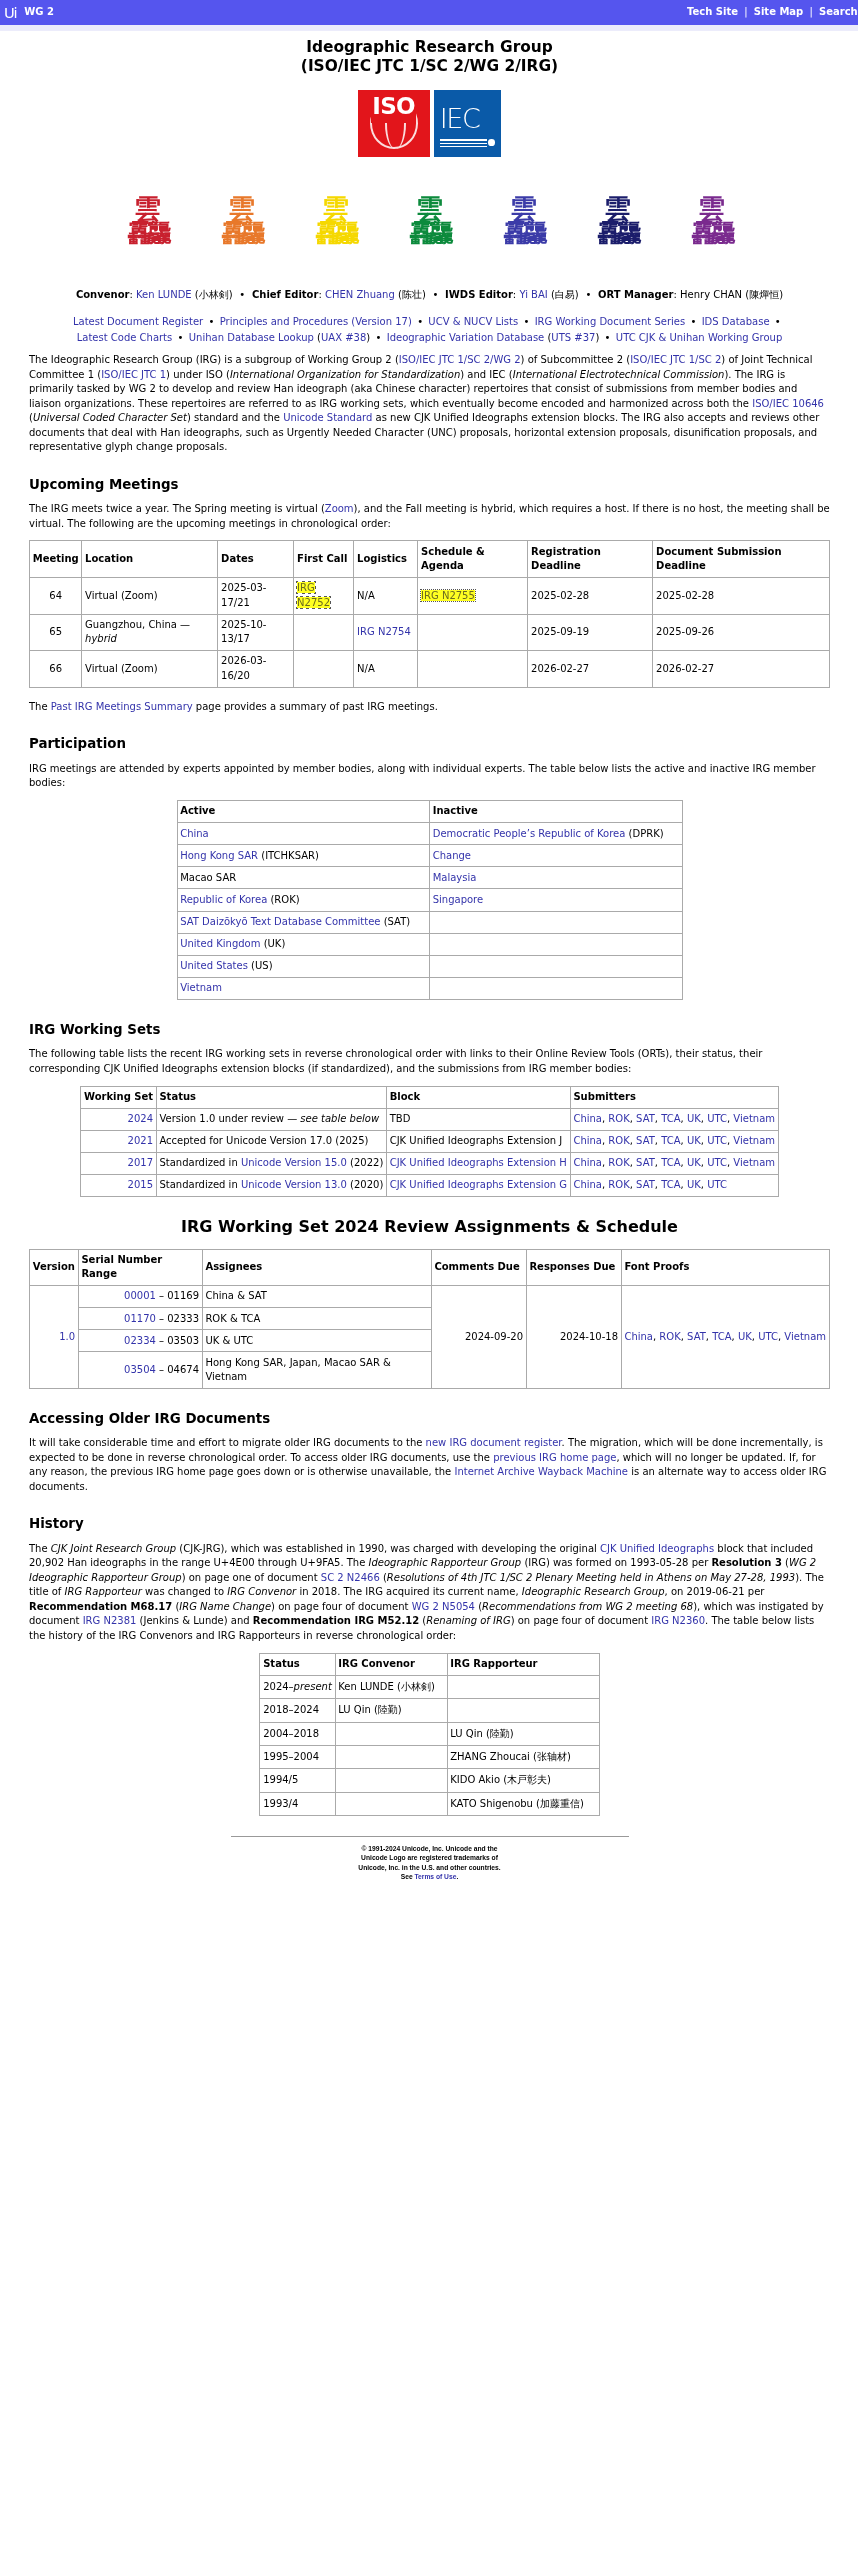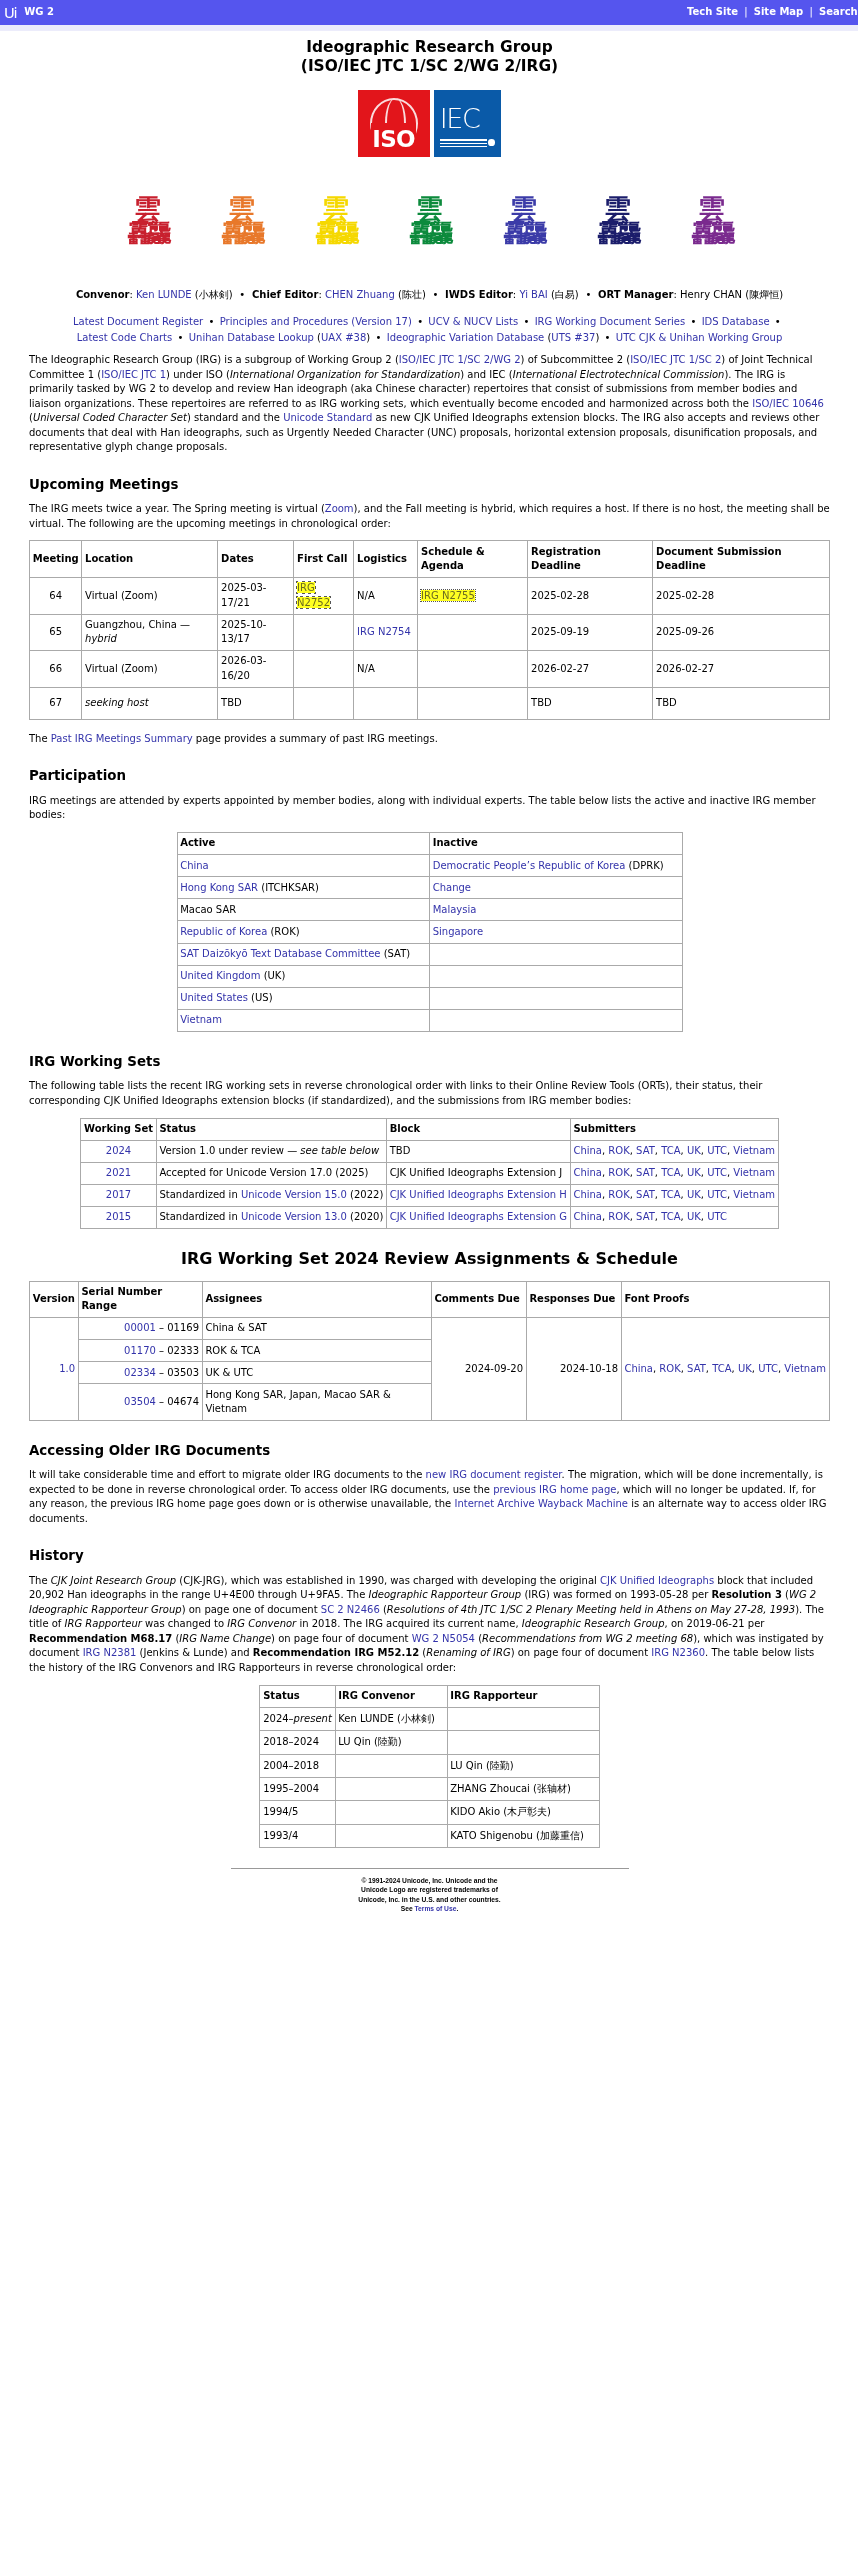--- a/index.html
+++ b/index.html
@@ -21,21 +21,21 @@
   .topbar .nav a { color: #fff; font-weight: bold; text-align: right; }
   .subbar { height: 6px; background: #ececfb; }
   .content { padding: 0 29px; }
   h1.page-title {
     text-align: center; font-size: 15.4px; line-height: 1.25; margin: 6.7px 0 13.4px 0;
     font-weight: bold;
   }
   .logos { display: flex; justify-content: center; gap: 4.7px; margin-bottom: 20px; }
   .iso-logo {
     width: 72px; height: 67px; background: #e2151b; color: #fff;
-    display: flex; align-items: flex-end; justify-content: center; position: relative;
+    display: flex; align-items: flex-start; justify-content: center; position: relative;
     font-weight: bold; font-size: 23px; font-family: "DejaVu Sans", sans-serif;
   }
   .iso-logo .globe {
     position: absolute; left: 12px; top: 8px; width: 48px; height: 51px;
     border: 2px solid #fff; border-radius: 50%; opacity: 0.85;
   }
   .iso-logo .globe::before {
     content: ""; position: absolute; left: 13.4px; top: -2px; width: 17.4px; height: 51px;
     border-left: 2px solid #fff; border-right: 2px solid #fff; border-radius: 50%;
   }
@@ -67,21 +67,21 @@
   table.grid th, table.grid td {
     border: 0.7px solid #aaa; padding: 3.3px 2.7px; text-align: left; vertical-align: middle;
   }
   table.grid th { font-weight: bold; vertical-align: middle; }
   .meetings { width: 100%; }
   .meetings td.num { text-align: center; }
   .hl { background: #ffff22; outline: 0.7px dotted #555; }
   .participation { margin: 2.7px auto 20px auto; width: 506px; }
   .participation td, .participation th { width: 50%; }
   .wsets { margin: 4px auto 0 auto; }
-  .wsets td.ws { text-align: center; }
+  .wsets td.ws { text-align: right; }
   .review { width: 100%; }
   .review td.c { text-align: right; margin-top: 29px; }
   .history-tbl { margin: 4px auto 20px auto; }
   .footer-rule { width: 398px; margin: 0 auto; border: 0; border-top: 0.7px solid #999; }
   .footer {
     text-align: center; font-family: "Liberation Sans", sans-serif; font-weight: bold;
     font-size: 6.7px; line-height: 1.4; width: 160px; margin: 6.7px auto 0 auto;
   }
 </style>
 </head>
@@ -207,30 +207,20 @@
         <tr style="height: 32px;">
           <td class="num">66</td>
           <td><span>Virtual (Zoom)</span></td>
           <td>2026-03-16/20</td>
           <td></td>
           <td><span>N/A</span></td>
           <td></td>
           <td>2026-02-27</td>
           <td>2026-02-27</td>
         </tr>
-        <tr style="height: 32px;">
-          <td class="num">67</td>
-          <td><em>seeking host</em></td>
-          <td>TBD</td>
-          <td></td>
-          <td></td>
-          <td></td>
-          <td>TBD</td>
-          <td>TBD</td>
-        </tr>
       </tbody>
   </table>
   <p style="margin-top:12px">
     <span>The </span><a>Past IRG Meetings Summary</a><span> page provides a summary of past IRG meetings.</span>
   </p>
 
   <h2>Participation</h2>
   <p>IRG meetings are attended by experts appointed by member bodies, along with individual experts. The table below lists the active and inactive IRG member bodies:</p>
   <table class="grid participation">
     <thead>

